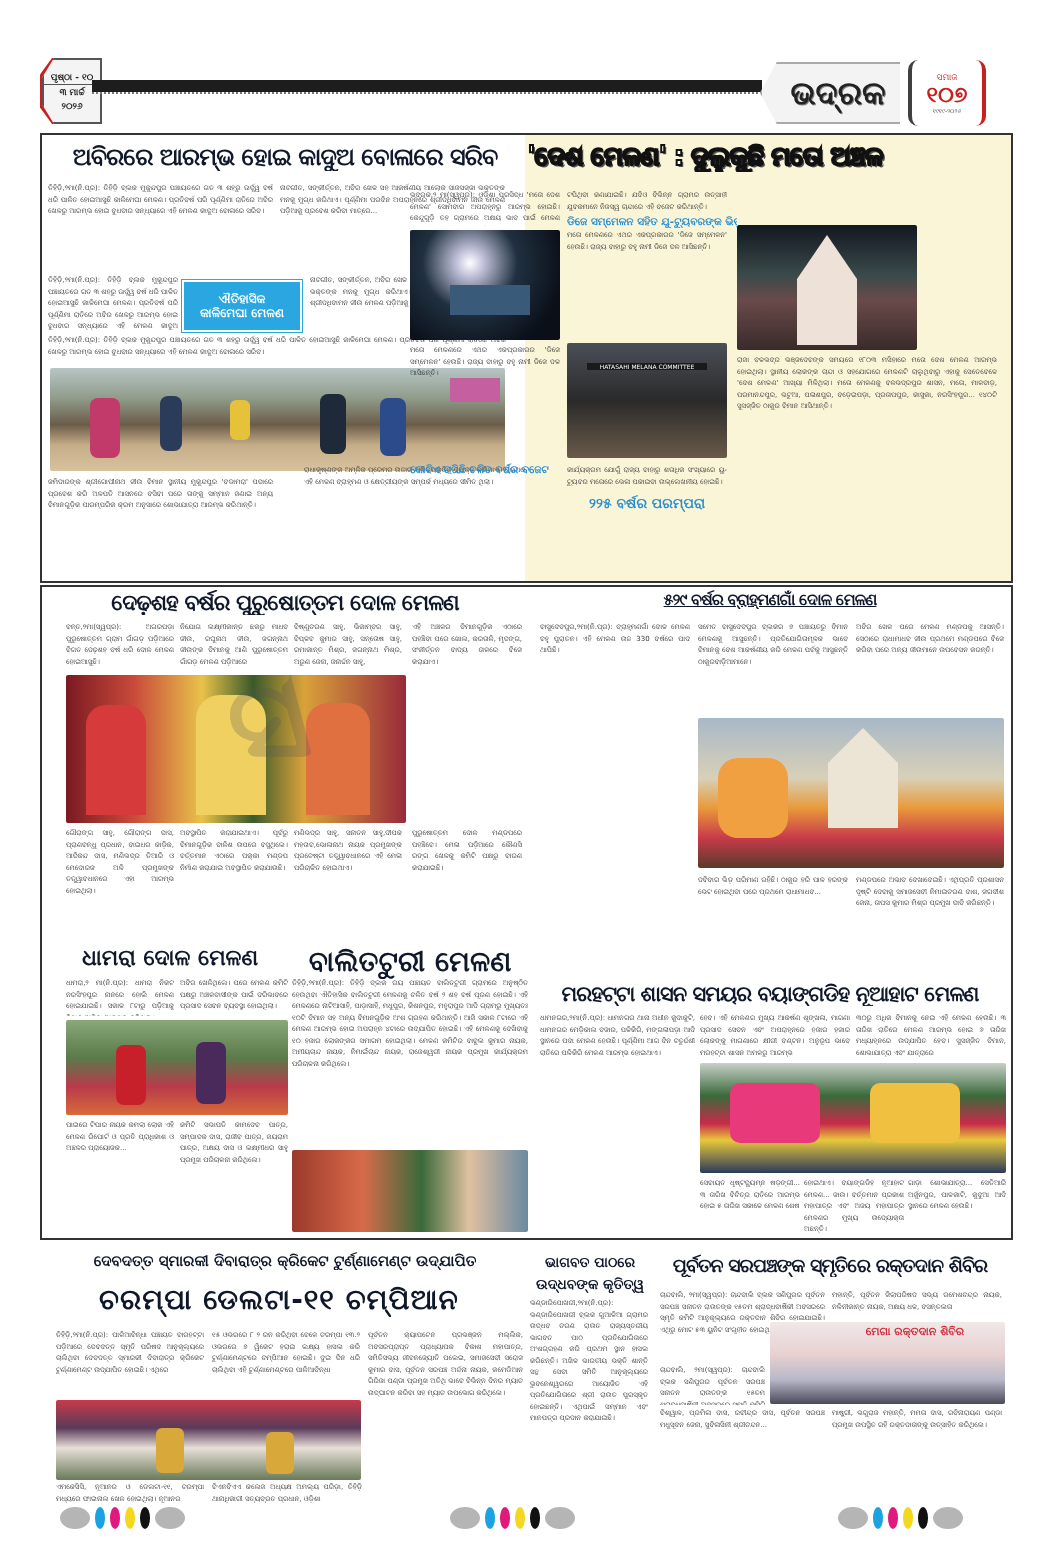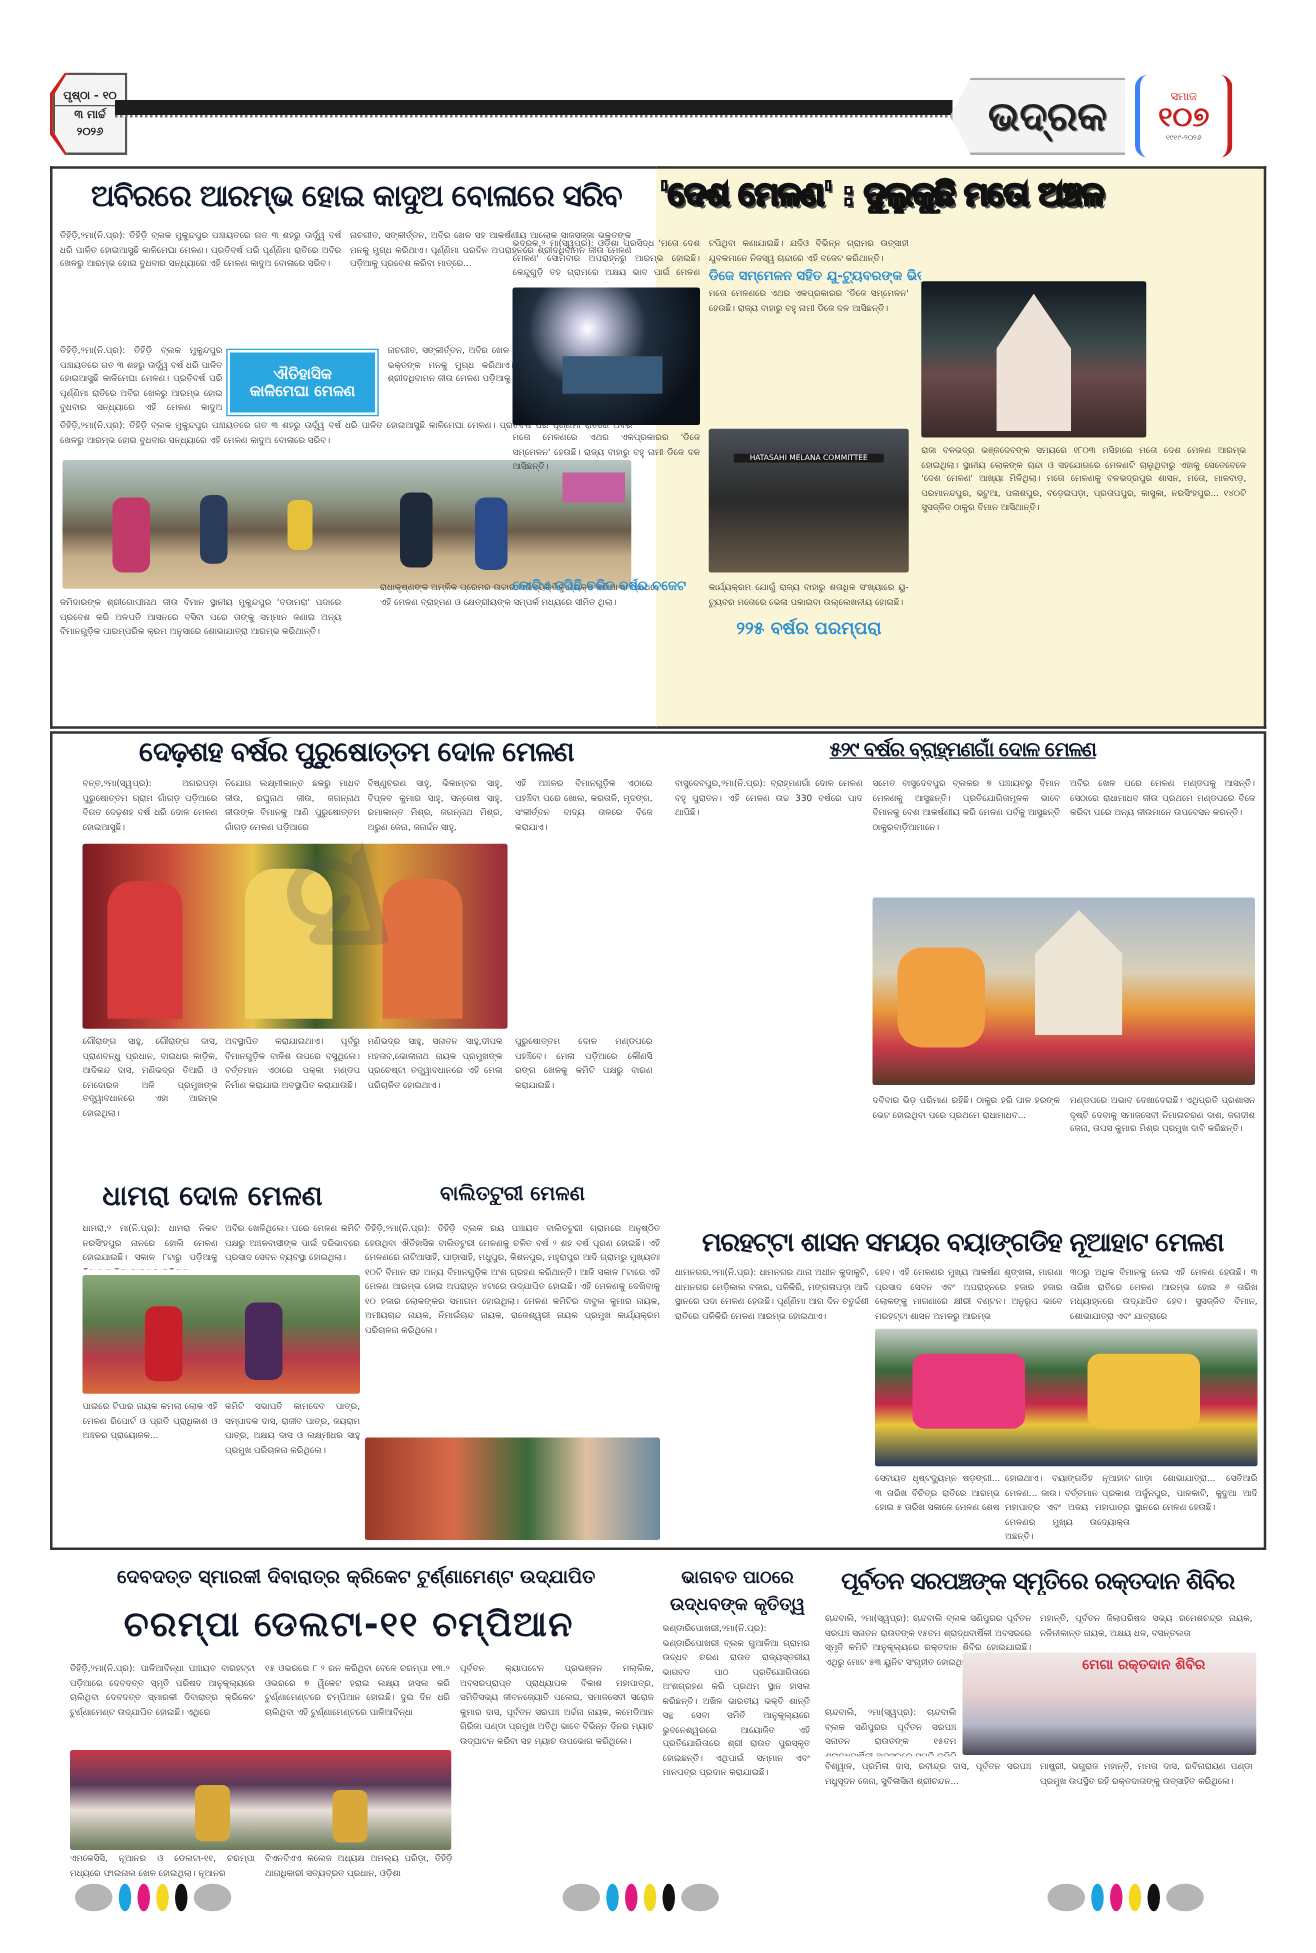--- a/index.html
+++ b/index.html
@@ -4,21 +4,21 @@
 <style>
   * { box-sizing: border-box; margin: 0; padding: 0; }
   body { width: 1053px; height: 1562px; background: #fff; font-family: "DejaVu Sans", sans-serif; color: #222; position: relative; overflow: hidden; }
   .abs { position: absolute; }
   
   .hdr-left { left: 40px; top: 58px; width: 48px; height: 66px; background: #c8201e; clip-path: polygon(25% 0,75% 0,100% 25%,100% 75%,75% 100%,25% 100%,0 75%,0 25%); }
   .hdr-pagebox { left: 42px; top: 58px; width: 60px; height: 66px; background: #f4f4f4; border: 2px solid #555; clip-path: polygon(20% 0,100% 0,100% 100%,20% 100%,0 70%,0 30%); display:flex; flex-direction:column; align-items:center; justify-content:center; font-size: 9px; line-height: 14px; text-align:center; }
   .hdr-bar { left: 92px; top: 80px; width: 670px; height: 12px; background: #1d1d1d; }
   .hdr-bar2 { left: 92px; top: 92px; width: 670px; height: 3px; border-top: 2px dotted #777; }
   .hdr-section { left: 760px; top: 62px; width: 140px; height: 62px; background: #f3f3f3; border: 2px solid #aaa; border-right:none; clip-path: polygon(12% 0,100% 0,100% 100%,12% 100%,0 50%); font-size: 32px; font-weight: bold; color:#222; display:flex; align-items:center; justify-content:center; padding-left:14px; text-shadow: 1px 1px 0 #888; }
-  .hdr-logo { left: 908px; top: 60px; width: 78px; height: 66px; border-left: 4px solid #3b82f6; border-right: 4px solid #c8201e; border-radius: 10px; display:flex; flex-direction:column; align-items:center; justify-content:center; }
+  .hdr-logo { left: 908px; top: 60px; width: 78px; height: 66px; border-left: 4px solid #404040; border-right: 4px solid #c8201e; border-radius: 10px; display:flex; flex-direction:column; align-items:center; justify-content:center; }
   .hdr-logo .brand { font-size: 9px; color:#c8201e; }
   .hdr-logo .num { font-size: 22px; font-weight:bold; color:#c8201e; line-height:24px; }
   .hdr-logo .yrs { font-size: 6px; color:#444; }
 
   
   .frame { border: 2px solid #333; }
   .cream { background: #fbf5d8; }
   .headline { font-weight: bold; color: #0f172a; text-align:center; white-space: nowrap; overflow:hidden; }
   .headline.outline { color:#fff; -webkit-text-stroke: 2px #111; text-shadow: 2px 2px 0 #555; }
   .sub-blue { color: #2a8fd0; font-weight: bold; }
@@ -127,21 +127,21 @@
 <div class="abs headline" style="left:50px; top:945px; width:240px; font-size:22px;">ଧାମରା ଦୋଳ ମେଳଣ</div>
 <div class="abs col-text" style="left:66px; top:978px; width:108px; height:38px;">ଧାମରା,୨ ମା(ନି.ପ୍ର): ଧାମରା ନିକଟ ନରସିଂହପୁର ନାନରେ ହୋଲି ମେଳଣ ହୋଇଯାଇଛି। ସକାଳ ୮ଟାରୁ ପଡ଼ିଆକୁ ବିମାନ ଆସିବା ଆରମ୍ଭ କରିଥିଲା।</div>
 <div class="abs col-text" style="left:180px; top:978px; width:108px; height:38px;">ଅବିର ଖେଳିଥିଲେ। ପରେ ମେଳଣ କମିଟି ପକ୍ଷରୁ ଅଞ୍ଚଳବାସୀଙ୍କ ପାଇଁ ଦରିଭାବରେ ପ୍ରସାଦ ସେବନ ବ୍ୟବସ୍ଥା ହୋଇଥିଲା।</div>
 <div class="abs photo" style="left:66px; top:1020px; width:222px; height:95px; background: linear-gradient(180deg,#8aa87a 0%,#5a7a4a 40%,#b83a4a 70%,#d86a3a 100%);">
   <div style="position:absolute; left:50px; top:25px; width:30px; height:60px; background:#c8202a; border-radius:8px;"></div>
   <div style="position:absolute; left:130px; top:22px; width:30px; height:62px; background:#4a2a5a; border-radius:8px;"></div>
 </div>
 <div class="abs col-text" style="left:66px; top:1120px; width:108px; height:115px;">ପାଇରେ ଟିପାର ନାୟକ କମଲା ଲୋକ ଏହି ମେଳଣ ରିପୋର୍ଟ ଓ ପ୍ରତି ପ୍ରାଧିକାଶ ଓ ଅଞ୍ଚଳର ପ୍ରାୟୋଜକ...</div>
 <div class="abs col-text" style="left:180px; top:1120px; width:108px; height:115px;">କମିଟି ସଭାପତି କାମଦେବ ପାତ୍ର, ସମ୍ପାଦକ ଦାସ, ରାଜୀବ ପାତ୍ର, ଜୟରାମ ପାତ୍ର, ଅକ୍ଷୟ ଦାସ ଓ ଲକ୍ଷ୍ମୀଧର ସାହୁ ପ୍ରମୁଖ ପରିଚାଳନା କରିଥିଲେ।</div>
 
-<div class="abs headline" style="left:290px; top:945px; width:240px; font-size:16px;">ବାଲିତଟୁରୀ ମେଳଣ</div>
+<div class="abs headline" style="left:290px; top:945px; width:240px; font-size:28px;">ବାଲିତଟୁରୀ ମେଳଣ</div>
 <div class="abs col-text" style="left:292px; top:978px; width:236px; height:170px;">ତିହିଡ଼ି,୨ମା(ନି.ପ୍ର): ତିହିଡ଼ି ବ୍ଲକ ରୟ ପଞ୍ଚାୟତ ବାଲିତଟୁରୀ ଗ୍ରାମରେ ଅନୁଷ୍ଠିତ ହେଉଥିବା ଐତିହାସିକ ବାଲିତଟୁରୀ ମେଳଣକୁ ଚଳିତ ବର୍ଷ ୨ ଶହ ବର୍ଷ ପୂରଣ ହୋଇଛି। ଏହି ମେଳଣରେ ନାଟିଆସାହି, ପାଡ଼ାସାହି, ମଧୁପୁର, କିଶନପୁର, ମହୁରାପୁର ଆଦି ଗ୍ରାମରୁ ମୁଖ୍ୟତଃ ୧୦ଟି ବିମାନ ସହ ଅନ୍ୟ ବିମାନଗୁଡ଼ିକ ଅଂଶ ଗ୍ରହଣ କରିଥାନ୍ତି। ଆଜି ସକାଳ ୮ଟାରେ ଏହି ମେଳଣ ଆରମ୍ଭ ହୋଇ ଅପରାହ୍ନ ୪ଟାରେ ଉଦ୍‌ଯାପିତ ହୋଇଛି। ଏହି ମେଳଣକୁ ଦେଖିବାକୁ ୧୦ ହଜାର ଲୋକଙ୍କର ସମାଗମ ହୋଇଥିଲା। ମେଳଣ କମିଟିର ବାବୁଲ କୁମାର ନାୟକ, ଅମୀୟଚାନ୍ଦ ନାୟକ, ନିମାଇଁଚାନ୍ଦ ନାୟକ, ରାଜେଶ୍ୱରୀ ନାୟକ ପ୍ରମୁଖ କାର୍ଯ୍ୟକ୍ରମ ପରିଚାଳନା କରିଥିଲେ।</div>
 <div class="abs photo" style="left:292px; top:1150px; width:236px; height:82px; background: linear-gradient(90deg,#9a3a2a 0%,#d86a4a 30%,#3a6a3a 55%,#e0c0a0 75%,#6a8aa0 100%);"></div>
 
 <div class="abs headline" style="left:535px; top:982px; width:470px; font-size:21px; letter-spacing:-1px;">ମରହଟ୍ଟା ଶାସନ ସମୟର ବୟାଙ୍ଗଡିହ ନୂଆହାଟ ମେଳଣ</div>
 <div class="abs col-text" style="left:540px; top:1013px; width:155px; height:220px;">ଧାମନଗର,୨ମା(ନି.ପ୍ର): ଧାମନଗର ଥାନା ଅଧୀନ କୁଦାକୁଟି, ଧାମନଗର ମେଡ଼ିକାଲ ବଜାର, ପଳିକିରି, ମଙ୍ଗଳାପଡ଼ା ଆଦି ସ୍ଥାନରେ ପଦା ମେଳଣ ହେଉଛି। ପୂର୍ଣ୍ଣିମା ଆଗ ଦିନ ଚତୁର୍ଦ୍ଦଶୀ ରାତିରେ ପଳିକିରି ମେଳଣ ଆରମ୍ଭ ହୋଇଥାଏ।</div>
 <div class="abs col-text" style="left:700px; top:1013px; width:150px; height:46px;">ହେବ। ଏହି ମେଳଣର ମୁଖ୍ୟ ଆକର୍ଷଣ ଶୃଙ୍ଖଳା, ମାଗଣା ପ୍ରସାଦ ସେବନ ଏବଂ ଅପରାହ୍ନରେ ହଜାର ହଜାର ଲୋକଙ୍କୁ ମାଗଣାରେ କ୍ଷୀରୀ ବଣ୍ଟନ। ଅନୁରୂପ ଭାବେ ମରହଟ୍ଟା ଶାସନ ଅମଳରୁ ଆରମ୍ଭ</div>
 <div class="abs col-text" style="left:856px; top:1013px; width:150px; height:46px;">୩୦ରୁ ଅଧିକ ବିମାନକୁ ନେଇ ଏହି ମେଳଣ ହେଉଛି। ୩ ତାରିଖ ରାତିରେ ମେଳଣ ଆରମ୍ଭ ହୋଇ ୬ ତାରିଖ ମଧ୍ୟାହ୍ନରେ ଉଦ୍‌ଯାପିତ ହେବ। ସୁସଜ୍ଜିତ ବିମାନ, ଶୋଭାଯାତ୍ରା ଏବଂ ଯାତ୍ରାରେ</div>
 <div class="abs photo" style="left:700px; top:1063px; width:306px; height:110px; background: linear-gradient(180deg,#c8d0c8 0%,#3a6a3a 30%,#c82a4a 55%,#e8c83a 70%,#2a3a5a 100%);">
   <div style="position:absolute; left:30px; top:20px; width:90px; height:60px; background:#e83a7a; border-radius:10px;"></div>
   <div style="position:absolute; left:170px; top:20px; width:90px; height:60px; background:#f0c040; border-radius:10px;"></div>

